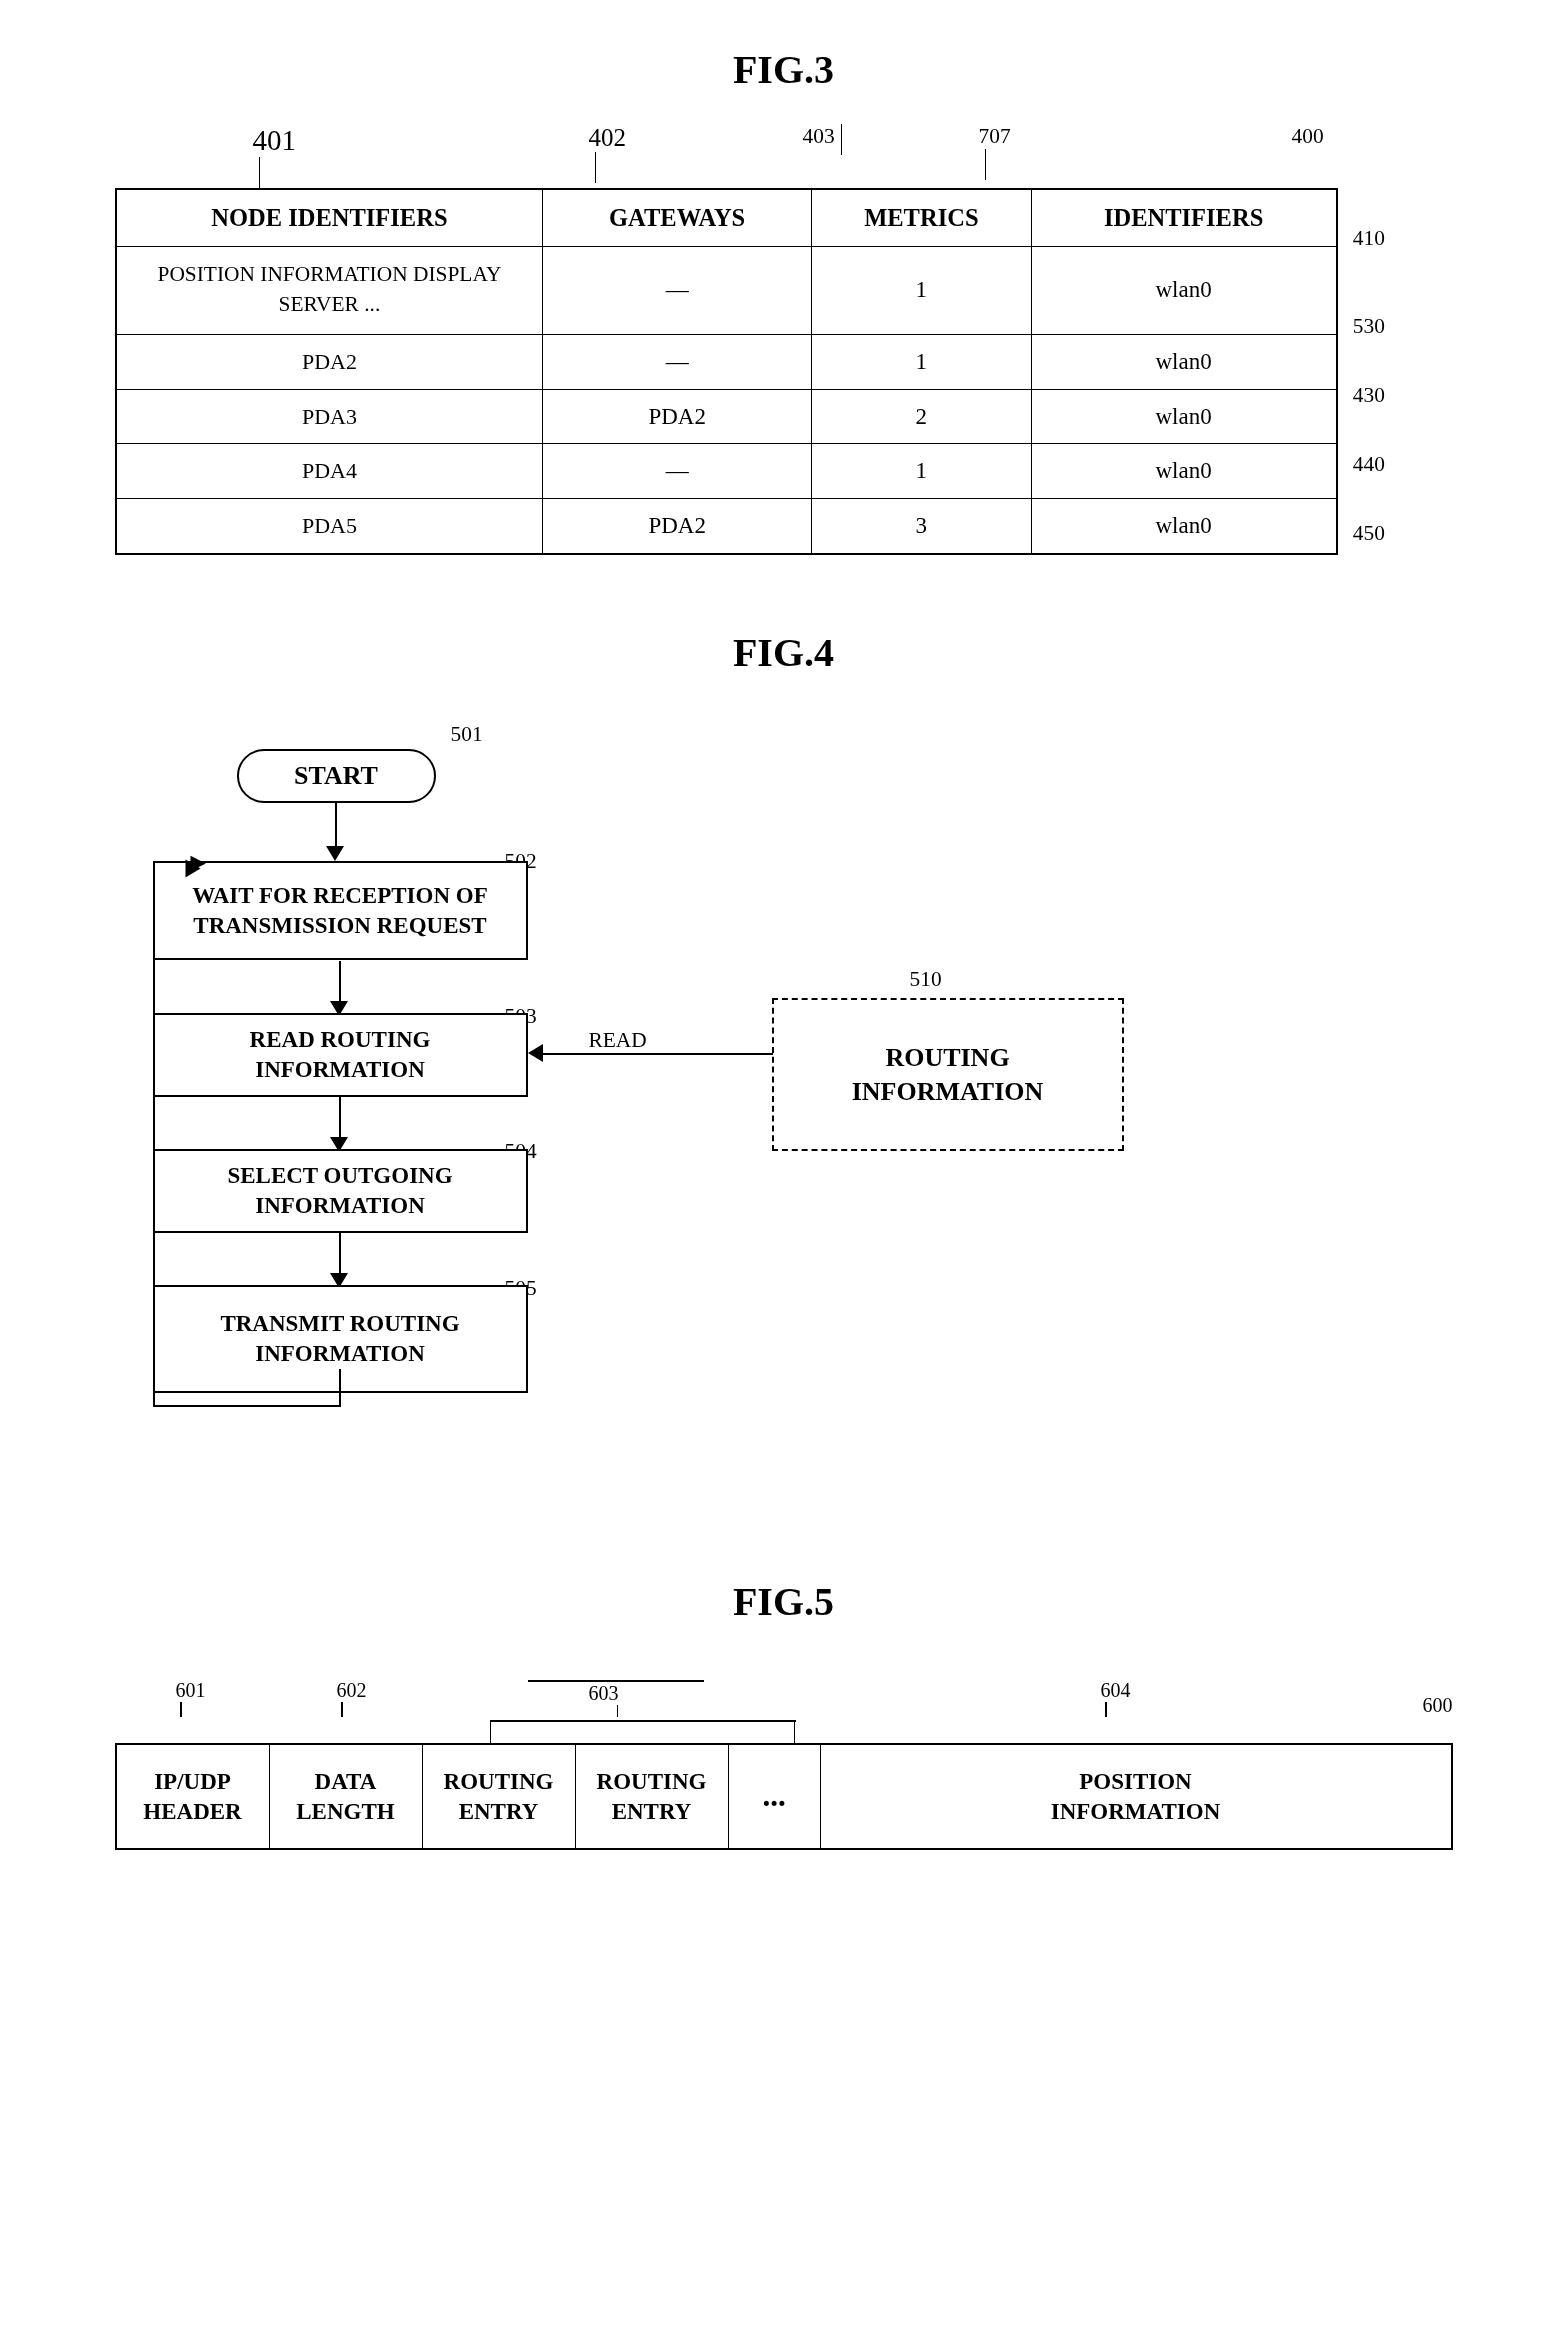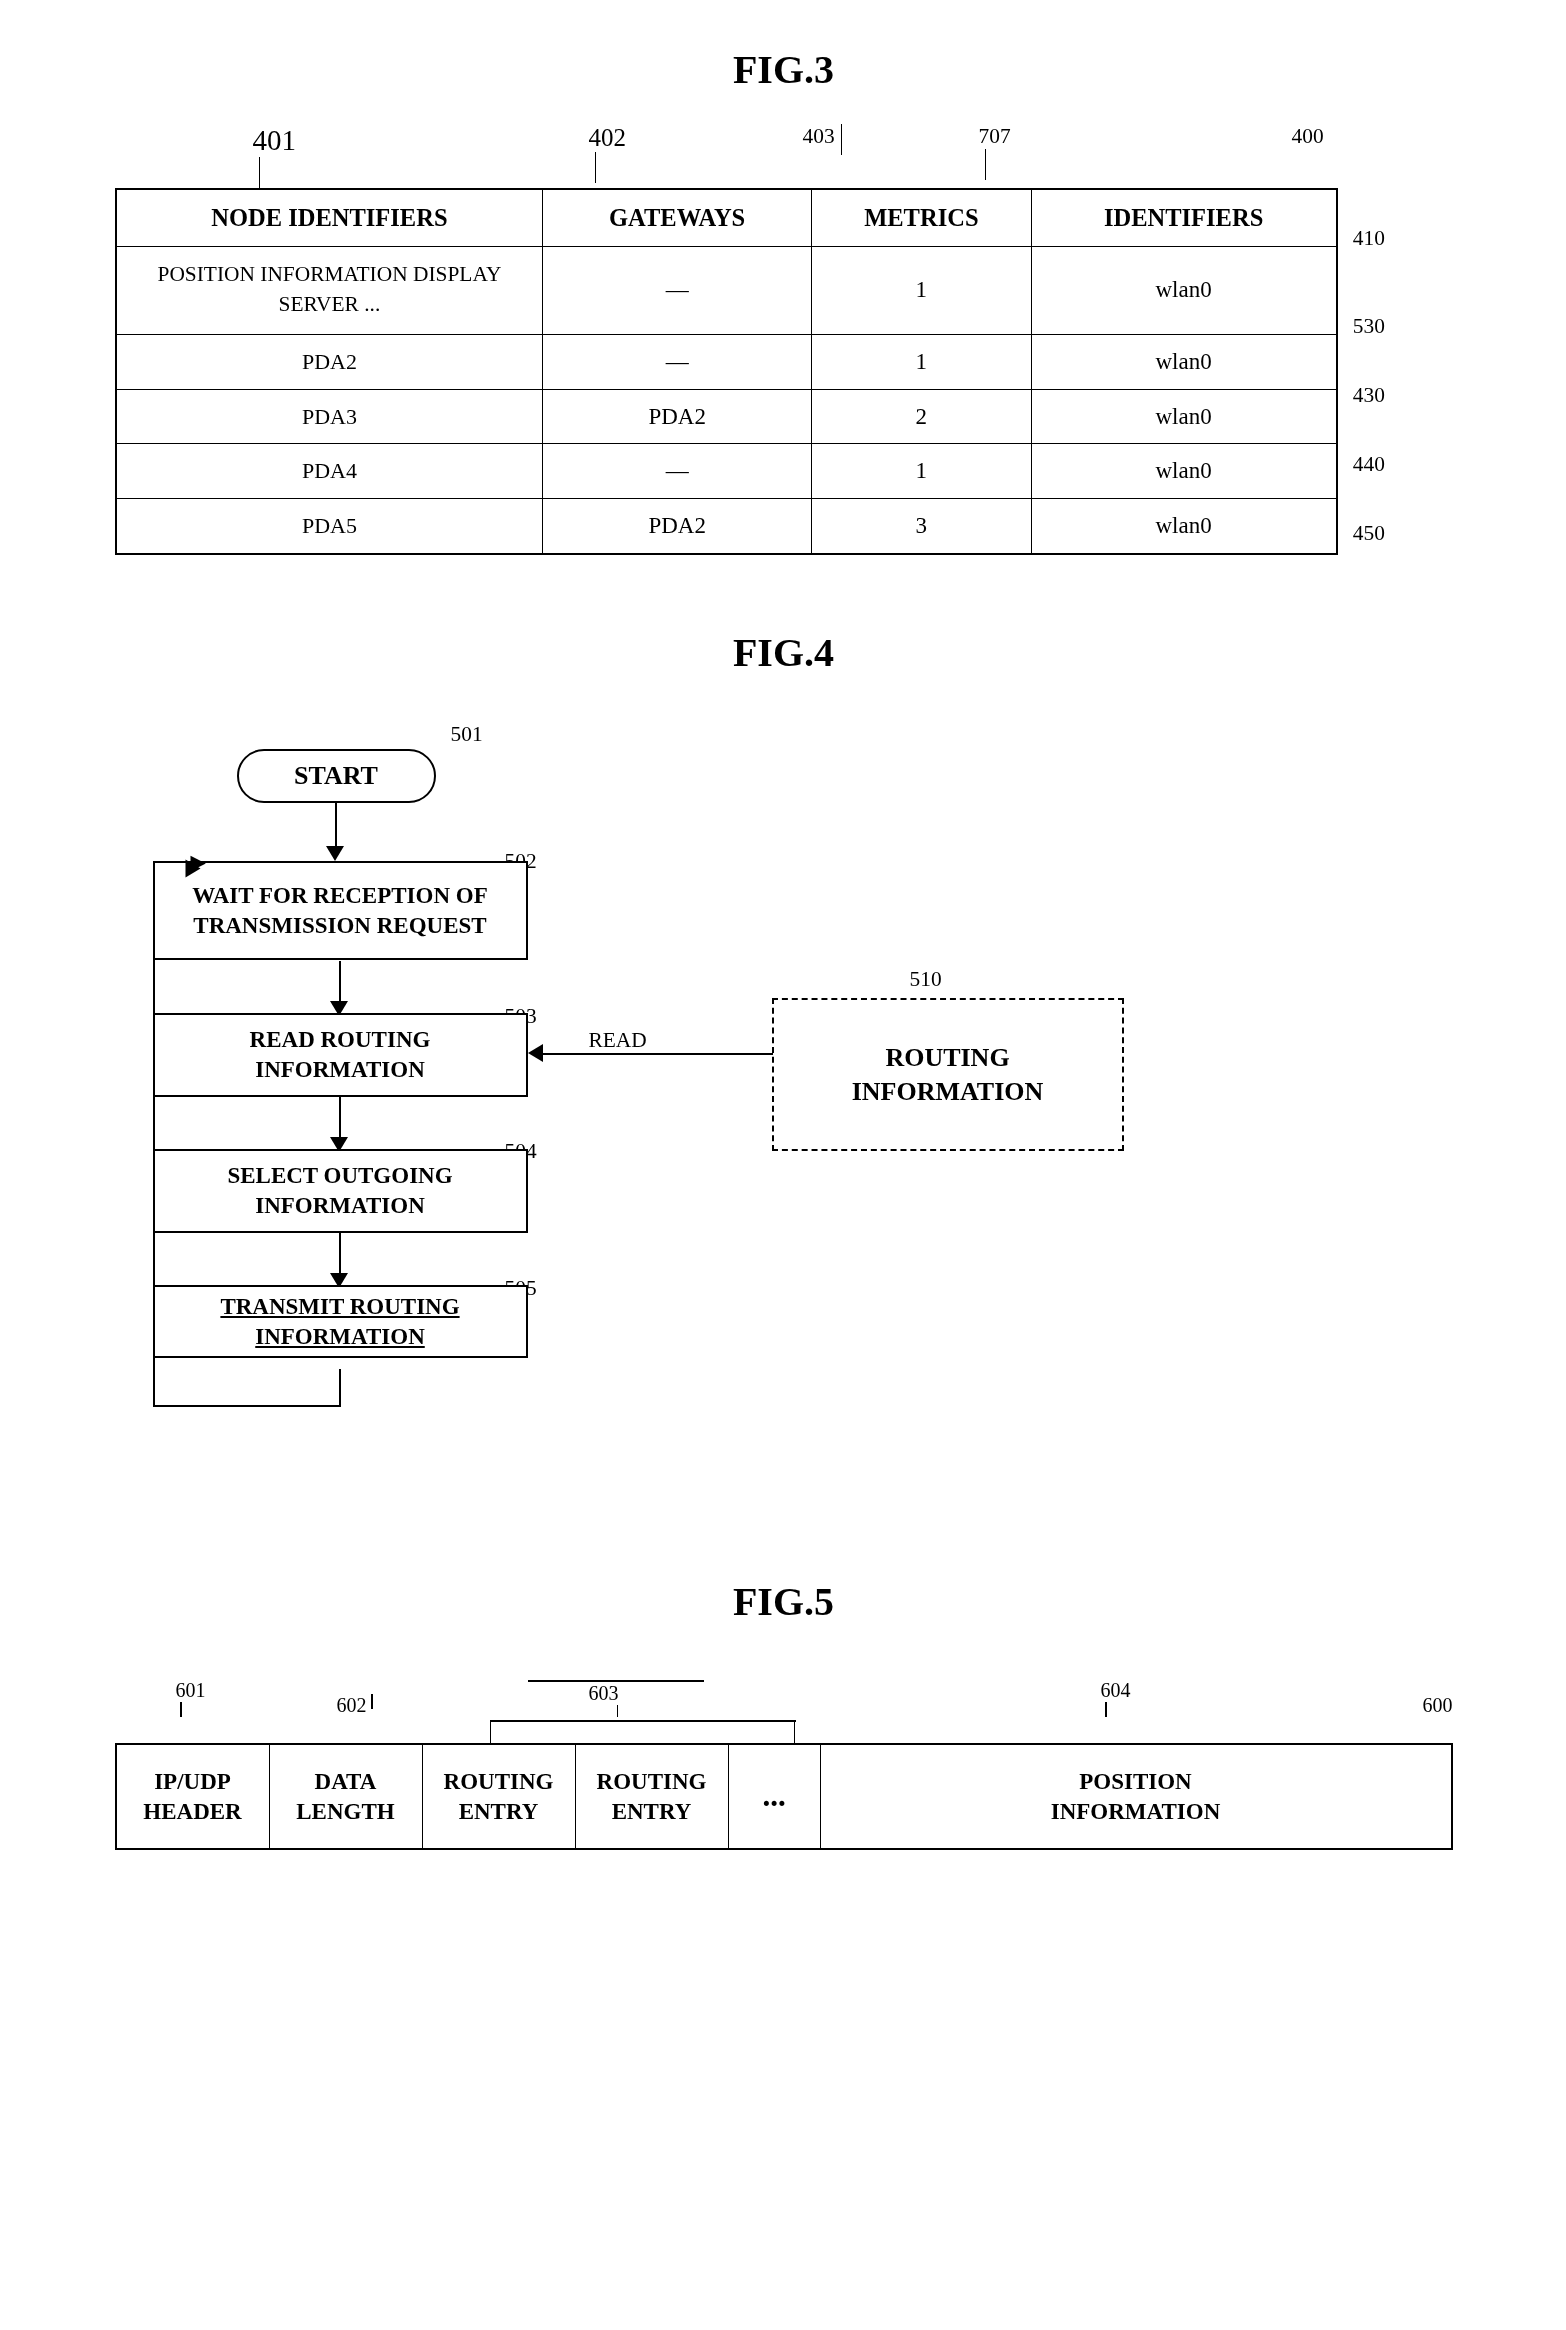--- a/index.html
+++ b/index.html
@@ -267,21 +267,21 @@
     <div class="flow-box" style="left:38px; top:442px; width:375px; height:84px; font-size:23px;">
       <span style="white-space:pre-line;">SELECT OUTGOING
 INFORMATION</span>
     </div>
 
     <div style="position:absolute; left:224px; top:526px; width:2.3px; height:42px; background:#000;"></div>
     <div class="arrowhead-down" style="position:absolute; left:215px; top:566px;"></div>
 
     <div style="position:absolute; left:390px; top:569px; font-size:21.4px;">505</div>
 
-    <div class="flow-box" style="left:38px; top:578px; width:375px; height:73px; font-size:23px;text-decoration:underline;">
+    <div class="flow-box" style="left:38px; top:578px; width:375px; height:108px; font-size:23px;">
       <span style="white-space:pre-line;">TRANSMIT ROUTING
 INFORMATION</span>
     </div>
 
     <div style="position:absolute; left:224px; top:662px; width:2.3px; height:38px; background:#000;"></div>
 
     <div style="position:absolute; left:38px; top:698px; width:188px; height:2.3px; background:#000;"></div>
 
     <div style="position:absolute; left:38px; top:154px; width:2.3px; height:546px; background:#000;"></div>
 
@@ -312,21 +312,21 @@
 
   <div style="position:relative; width:1338px; margin:0 auto;">
 
     <div style="display:flex; align-items:flex-end; height:61px; font-size:20px; margin-bottom:3.1px; position:relative;">
 
       <div style="position:absolute; left:61px; bottom:0; display:flex; flex-direction:column; align-items:flex-start;">
         <span style="font-size:20px;">601</span>
         <div style="width:1.5px; height:15.3px; background:#000; margin-left:4.6px;"></div>
       </div>
 
-      <div style="position:absolute; left:222px; bottom:0; display:flex; flex-direction:row; align-items:flex-start;">
+      <div style="position:absolute; left:222px; bottom:0; display:flex; flex-direction:column; align-items:flex-start;">
         <span style="font-size:20px;">602</span>
         <div style="width:1.5px; height:15.3px; background:#000; margin-left:4.6px;"></div>
       </div>
 
       <div style="position:absolute; left:413px; bottom:0; display:flex; flex-direction:column; align-items:flex-start;">
         <div style="display:flex; align-items:flex-end;">
 
           <div style="width:176px; height:1.5px; background:#000; position:relative; margin-bottom:0px;">
           </div>
         </div>

